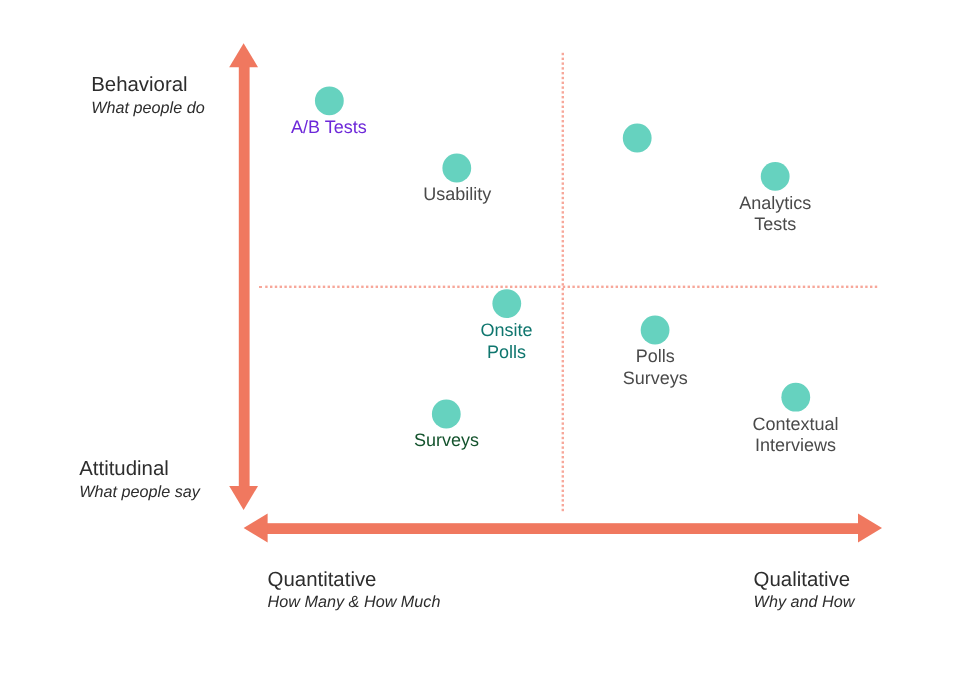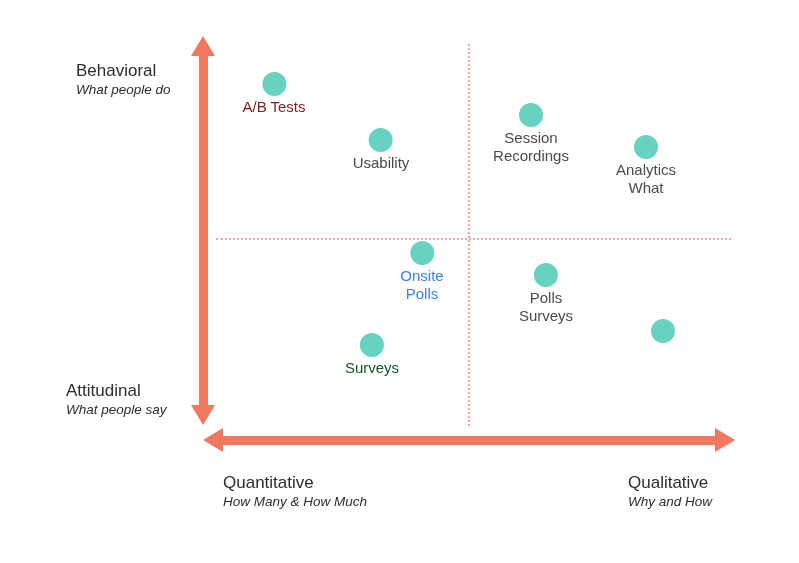--- a/index.html
+++ b/index.html
@@ -159,60 +159,60 @@
   </div>
 
   <div class="axis-label" id="label-quantitative">
     <div class="main">Quantitative</div>
     <div class="sub">How Many &amp; How Much</div>
   </div>
 
   <div id="points-layer">
       <div class="point" style="left: 274px; top: 72px;">
         <div class="dot" style="background: rgb(102, 210, 191);"></div>
-        <div class="point-label" style="color: #7f1d1d;">
+        <div class="point-label" style="color: #6d28d9;">
           <div>A/B Tests</div>
         </div>
       </div>
       <div class="point" style="left: 381px; top: 128px;">
         <div class="dot" style="background: rgb(102, 210, 191);"></div>
         <div class="point-label" style="color: rgb(74, 74, 74);">
           <div>Usability</div>
         </div>
       </div>
       <div class="point" style="left: 531px; top: 103px;">
         <div class="dot" style="background: rgb(102, 210, 191);"></div>
-        <div class="point-label" style="color: rgb(74, 74, 74);">
-          <div>Session</div>
-          <div>Recordings</div>
-        </div>
       </div>
       <div class="point" style="left: 646px; top: 135px;">
         <div class="dot" style="background: rgb(102, 210, 191);"></div>
         <div class="point-label" style="color: rgb(74, 74, 74);">
           <div>Analytics</div>
-          <div>What</div>
+          <div>Tests</div>
         </div>
       </div>
       <div class="point" style="left: 422px; top: 241px;">
         <div class="dot" style="background: rgb(102, 210, 191);"></div>
-        <div class="point-label" style="color: #3b82f6;">
+        <div class="point-label" style="color: #0f766e;">
           <div>Onsite</div>
           <div>Polls</div>
         </div>
       </div>
       <div class="point" style="left: 546px; top: 263px;">
         <div class="dot" style="background: rgb(102, 210, 191);"></div>
         <div class="point-label" style="color: rgb(74, 74, 74);">
           <div>Polls</div>
           <div>Surveys</div>
         </div>
       </div>
       <div class="point" style="left: 663px; top: 319px;">
         <div class="dot" style="background: rgb(102, 210, 191);"></div>
+        <div class="point-label" style="color: rgb(74, 74, 74);">
+          <div>Contextual</div>
+          <div>Interviews</div>
+        </div>
       </div>
       <div class="point" style="left: 372px; top: 333px;">
         <div class="dot" style="background: rgb(102, 210, 191);"></div>
         <div class="point-label" style="color: #14532d;">
           <div>Surveys</div>
         </div>
       </div>
     </div>
 
 </div>

